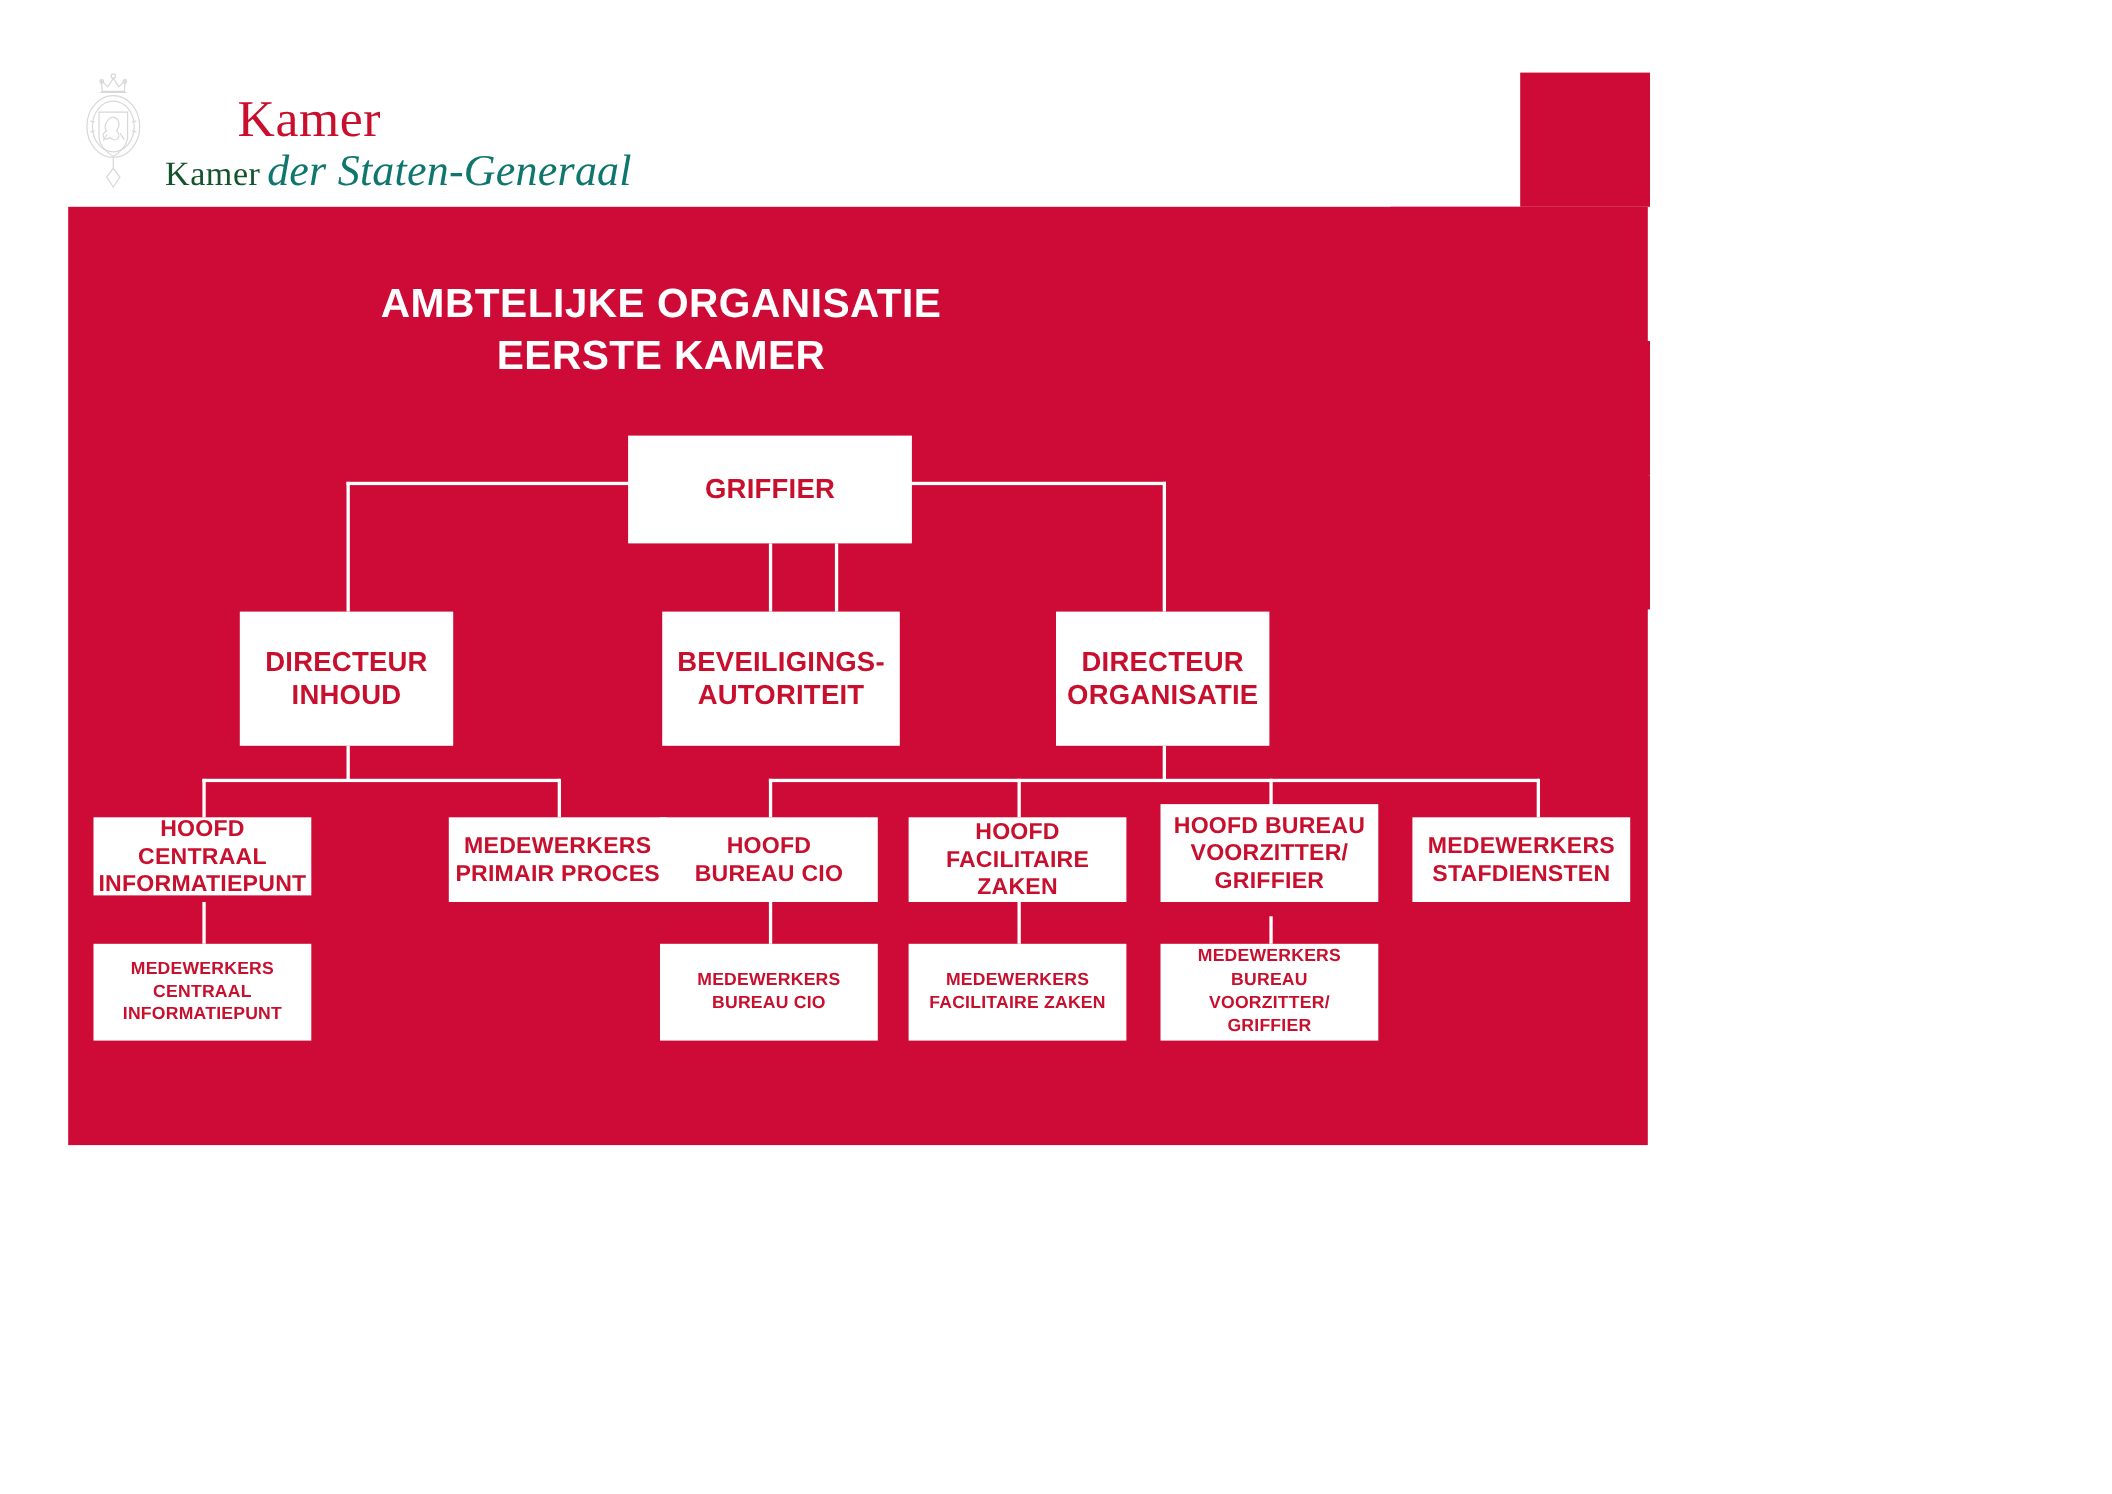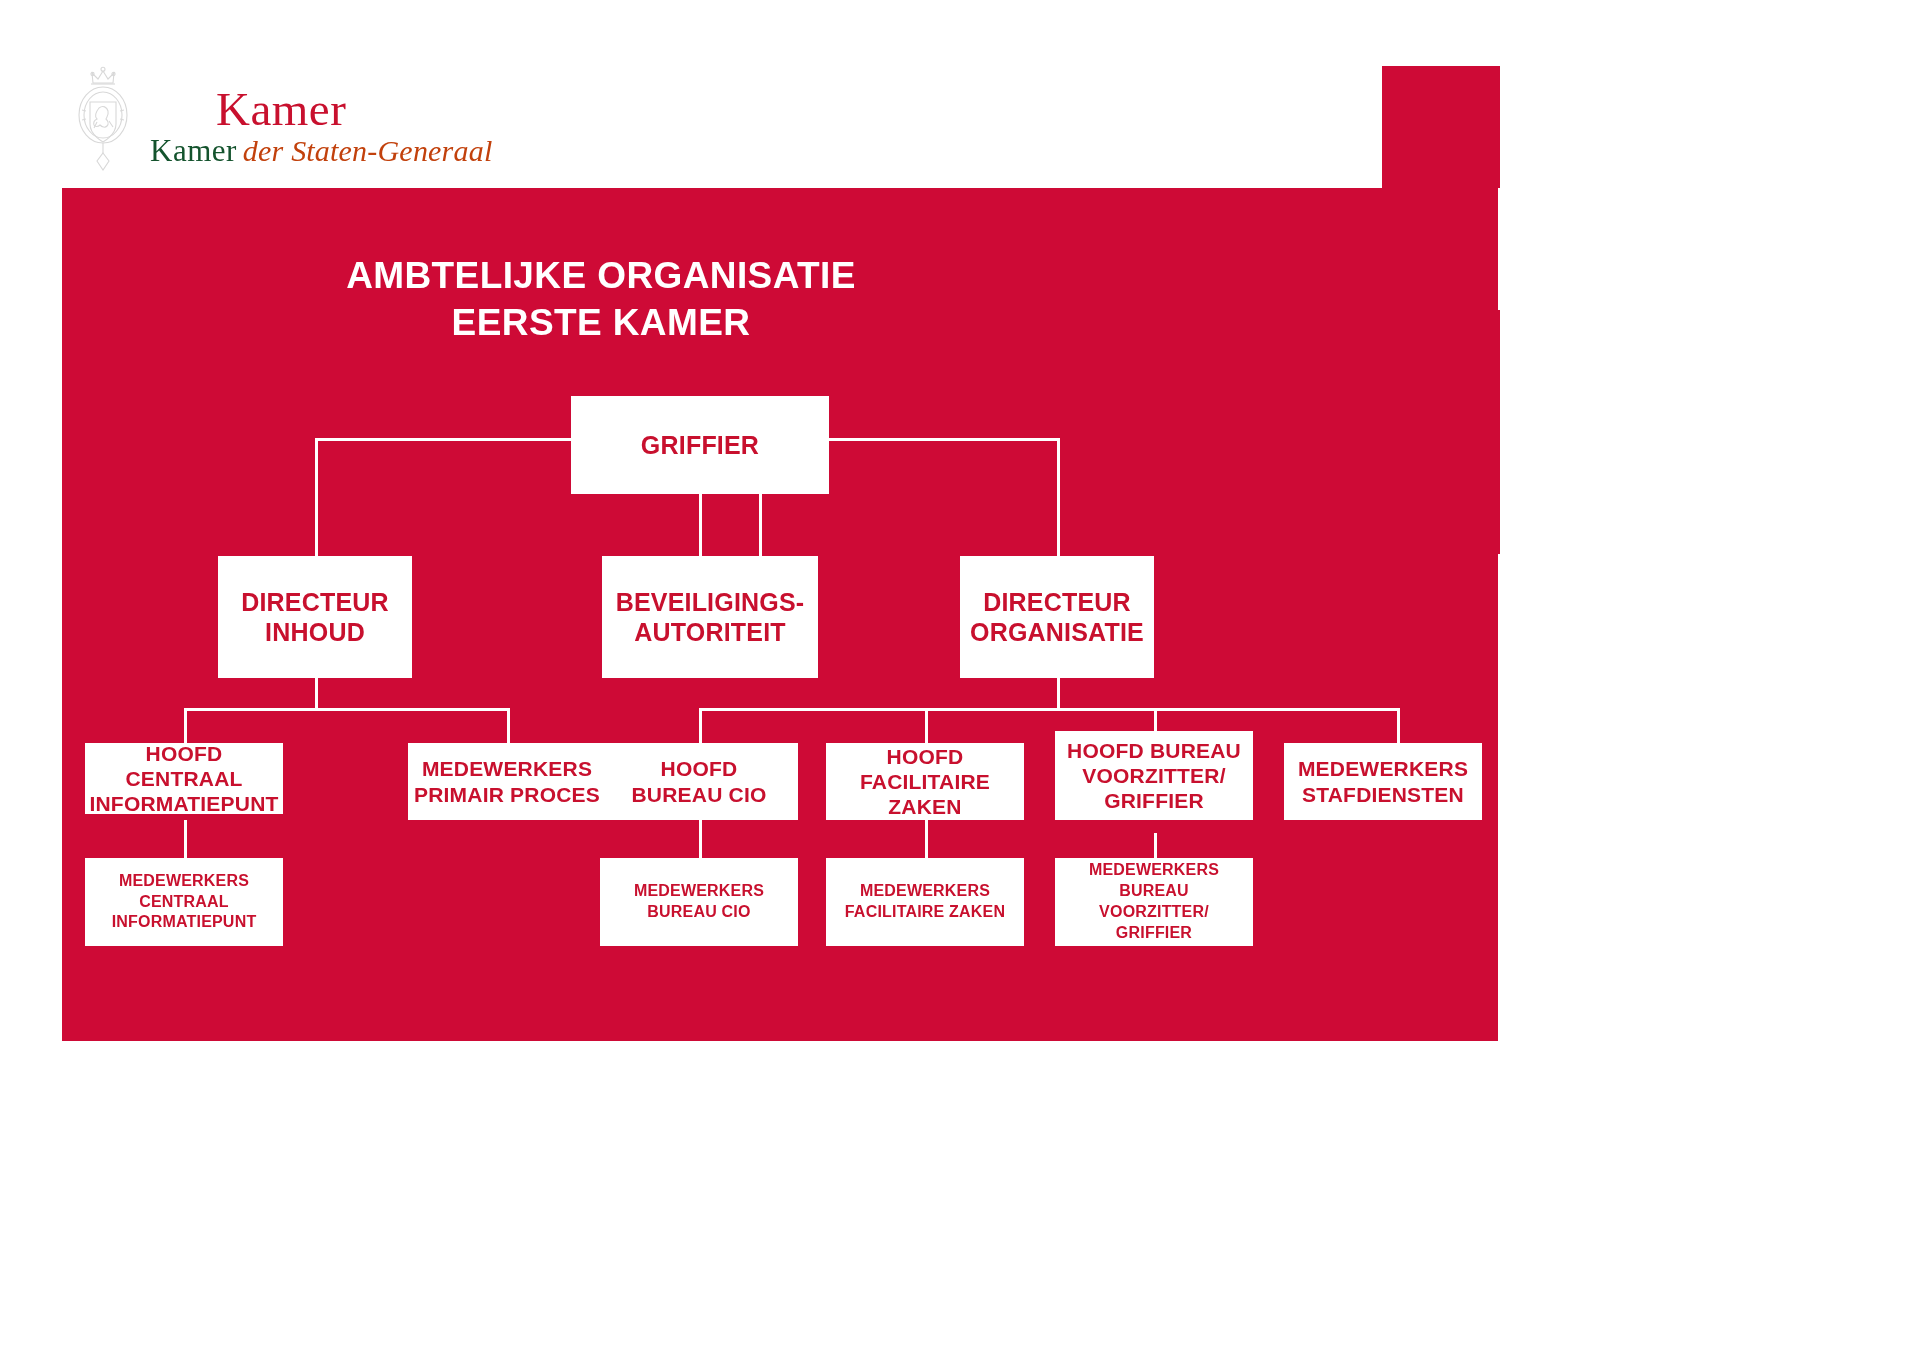--- a/index.html
+++ b/index.html
@@ -24,21 +24,21 @@
     font-size: 47px; color: #C8102E; letter-spacing: 0.5px;
     display: block; margin-left: 66px;
   }
   .logo-kamerrow { display: flex; align-items: baseline; margin-top: 2px; }
   .logo-kamer {
     font-family: "Liberation Serif", serif;
     font-size: 31px; color: #14532d; letter-spacing: 0.5px;
   }
   .logo-sg {
     font-family: "Liberation Serif", serif;
-    font-style: italic; font-size: 30px; color: #c2410c;
+    font-style: italic; font-size: 40px; color: #0f766e;
     margin-left: 6px; letter-spacing: 0.2px;
   }
 
   
   #panel {
     position: absolute; left: 62px; top: 188px;
     width: 1436px; height: 853px;
     background: #CE0A36;
   }
 

